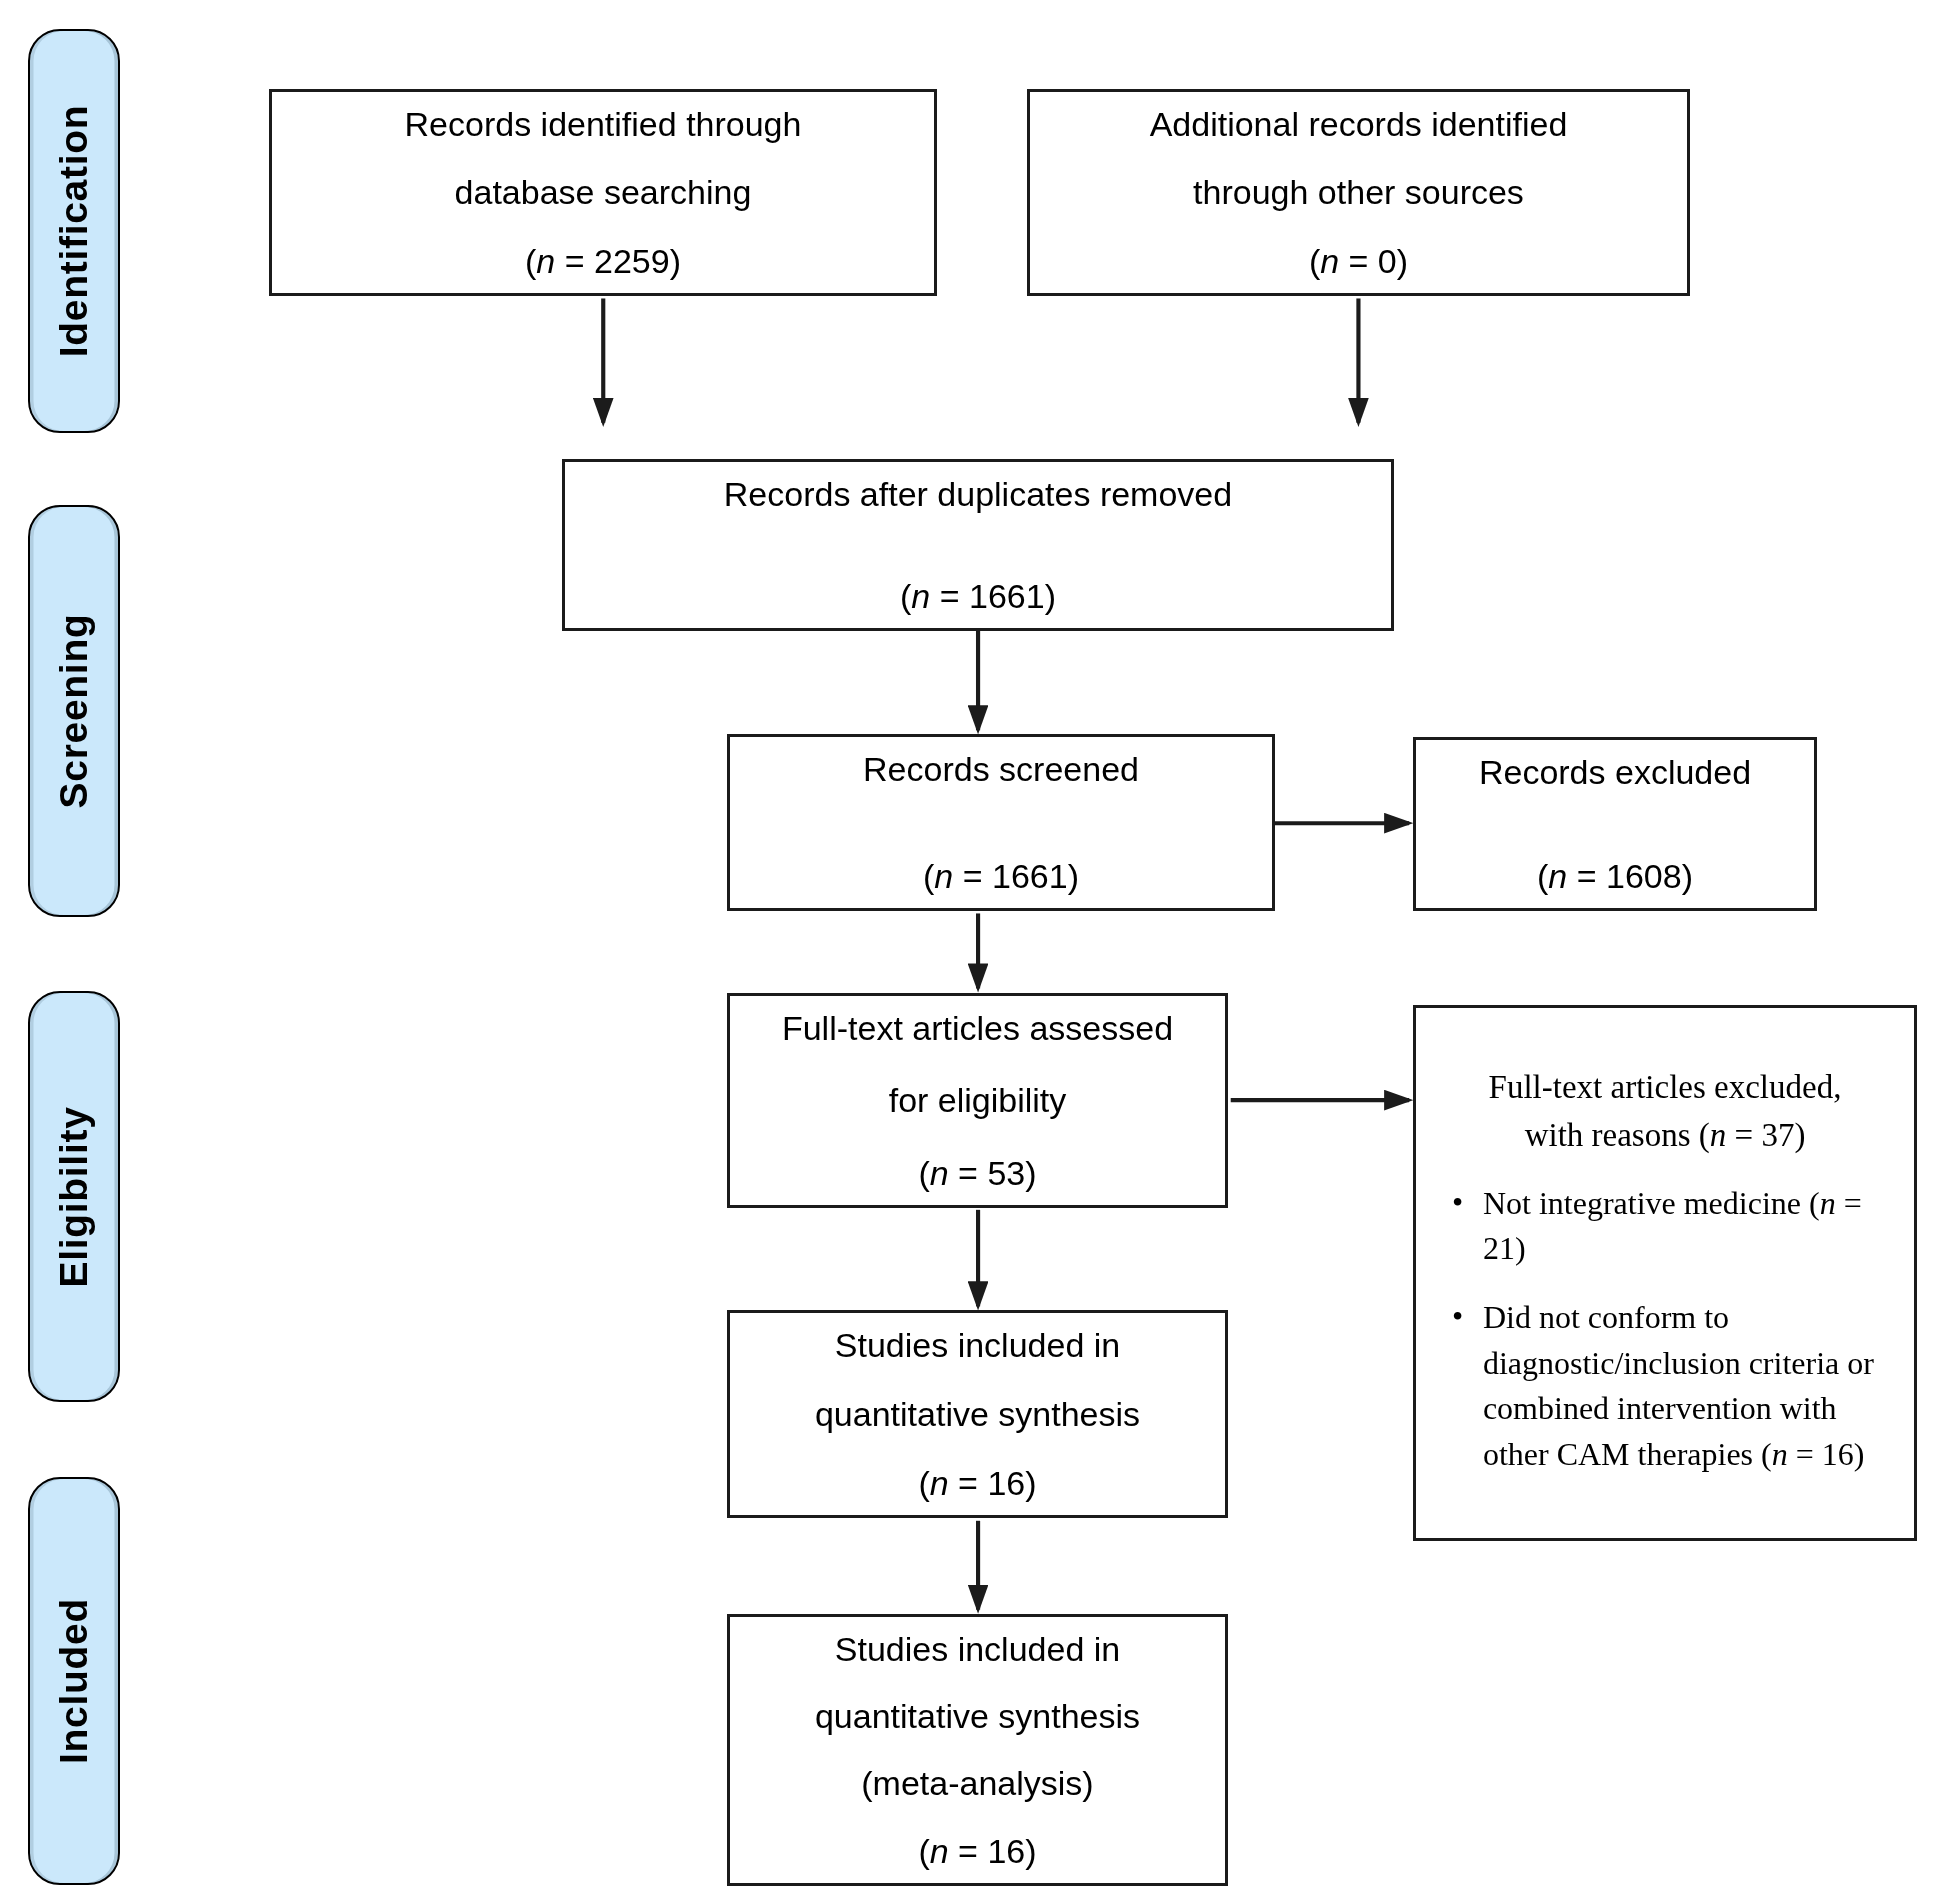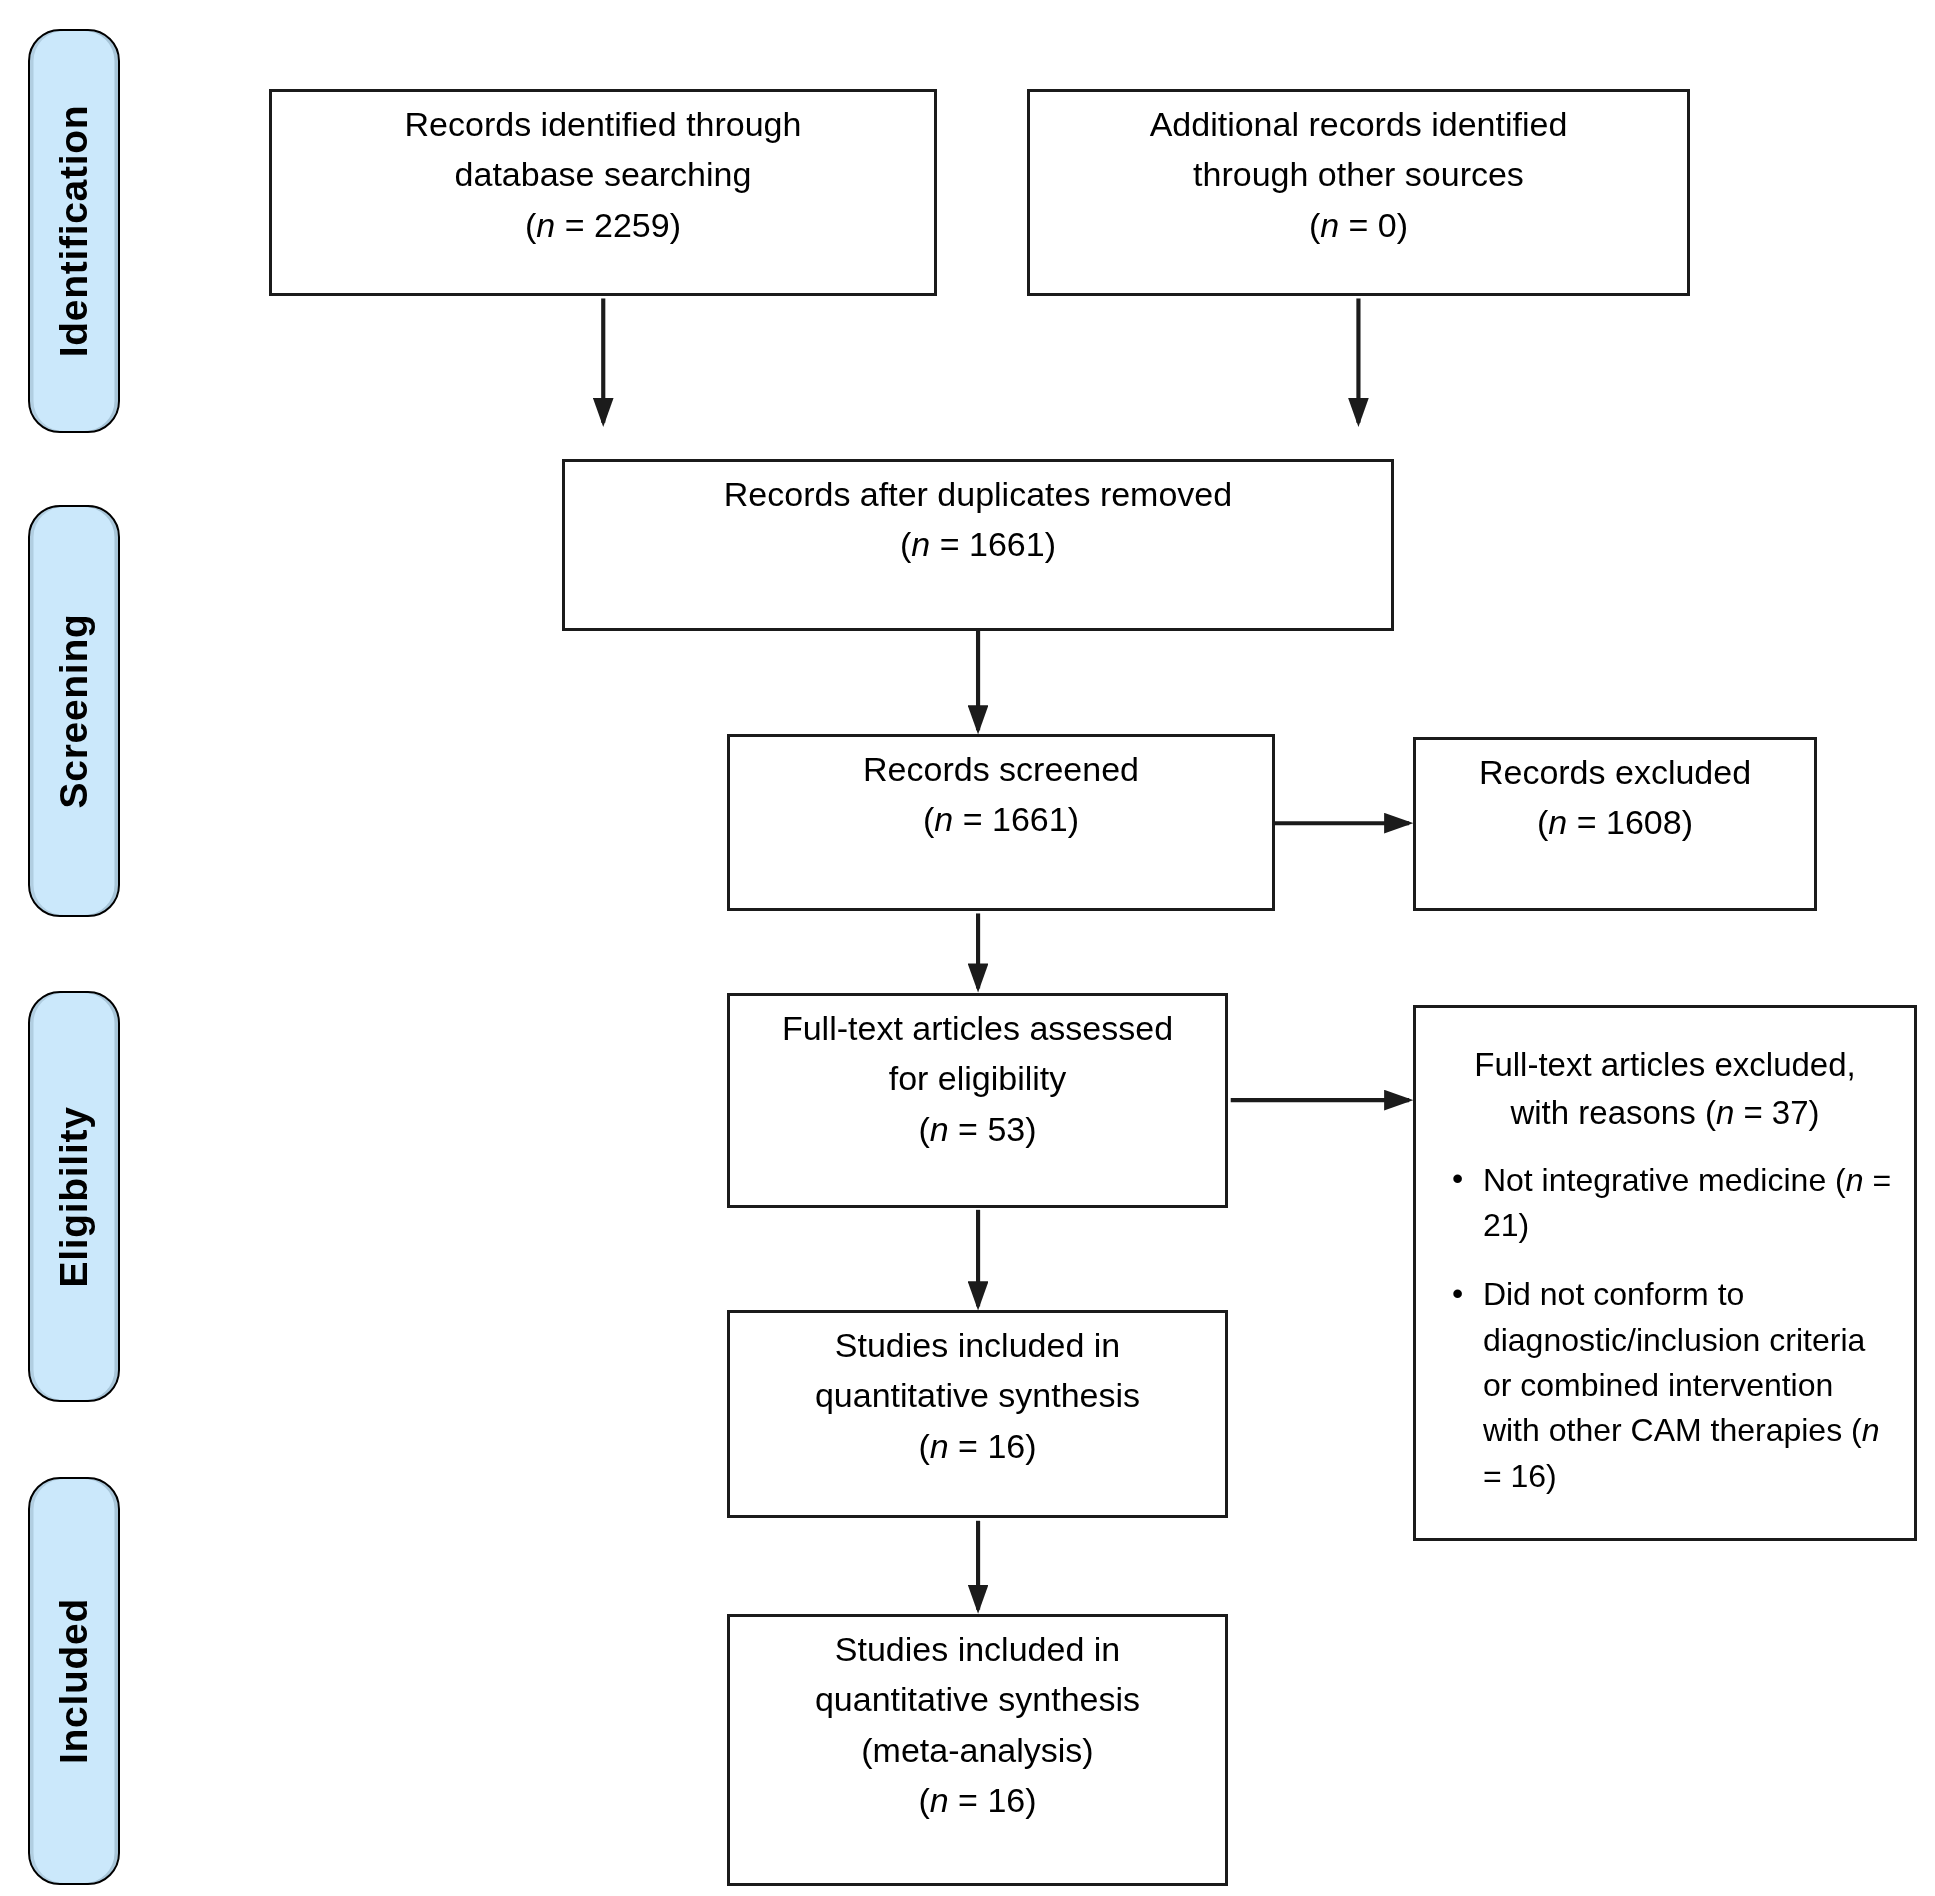--- a/index.html
+++ b/index.html
@@ -41,35 +41,36 @@
     color: #000000;
   }
   
   .box {
     position: absolute;
     box-sizing: border-box;
     background: #ffffff;
     border: 3.5px solid #1b1b1b;
     display: flex;
     flex-direction: column;
-    justify-content: flex-start;
+    justify-content: space-between;
     align-items: center;
     text-align: center;
     font-size: 34px;
     line-height: 1.48;
     padding: 7px 15.3px;
   }
   .box .line { width: 100%; }
   .box i { font-style: italic; }
   
   .excl {
-    justify-content: flex-start;
+    justify-content: center;
     font-size: 33px;
     line-height: 1.45;
     padding: 33px 12.5px 14px 12.5px;
+    font-family: Liberation Serif, serif;
   }
   .bullets {
     list-style: none;
     margin: 21px 0 0 0;
     padding: 0 4.2px 0 19.4px;
     text-align: left;
     font-size: 32px;
     line-height: 1.42;
     align-self: stretch;
   }

